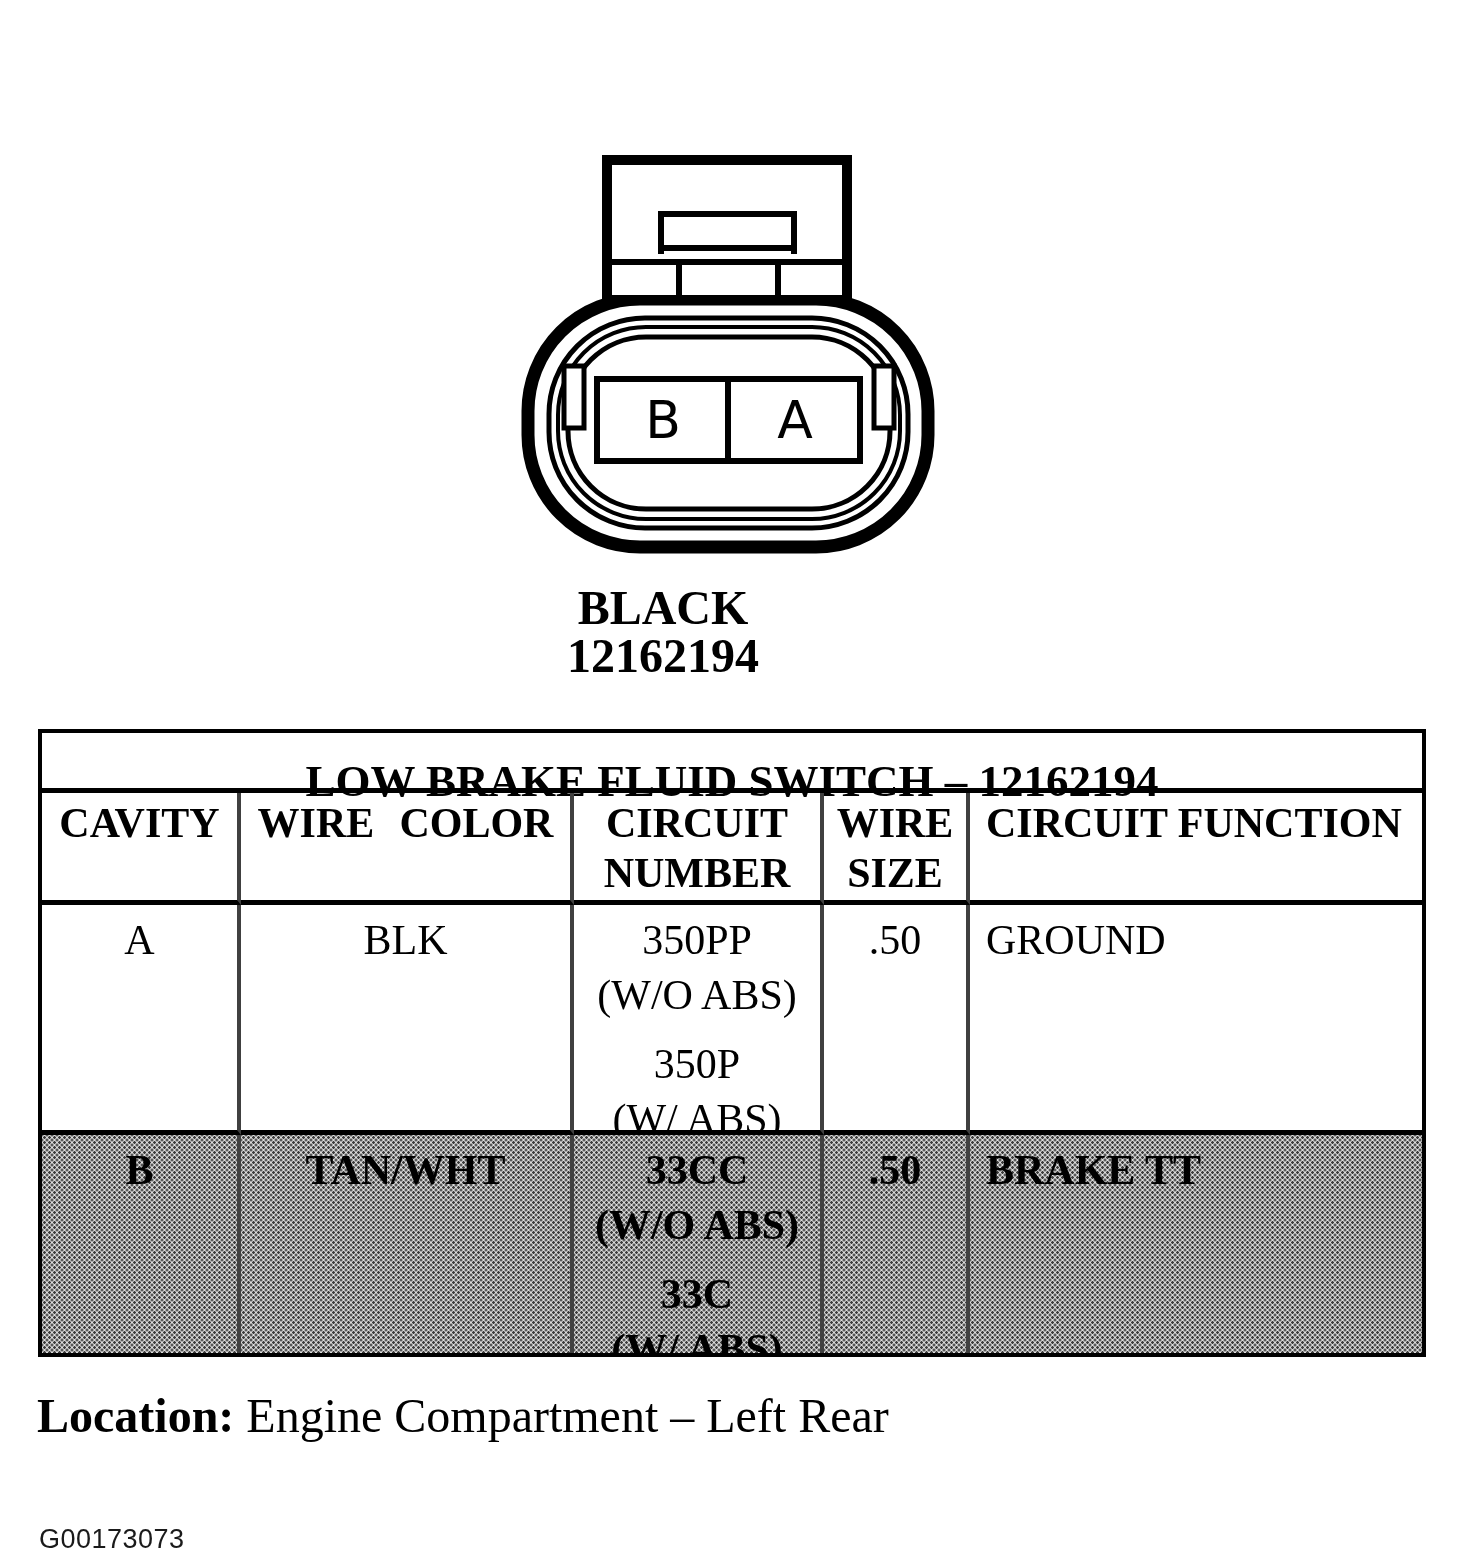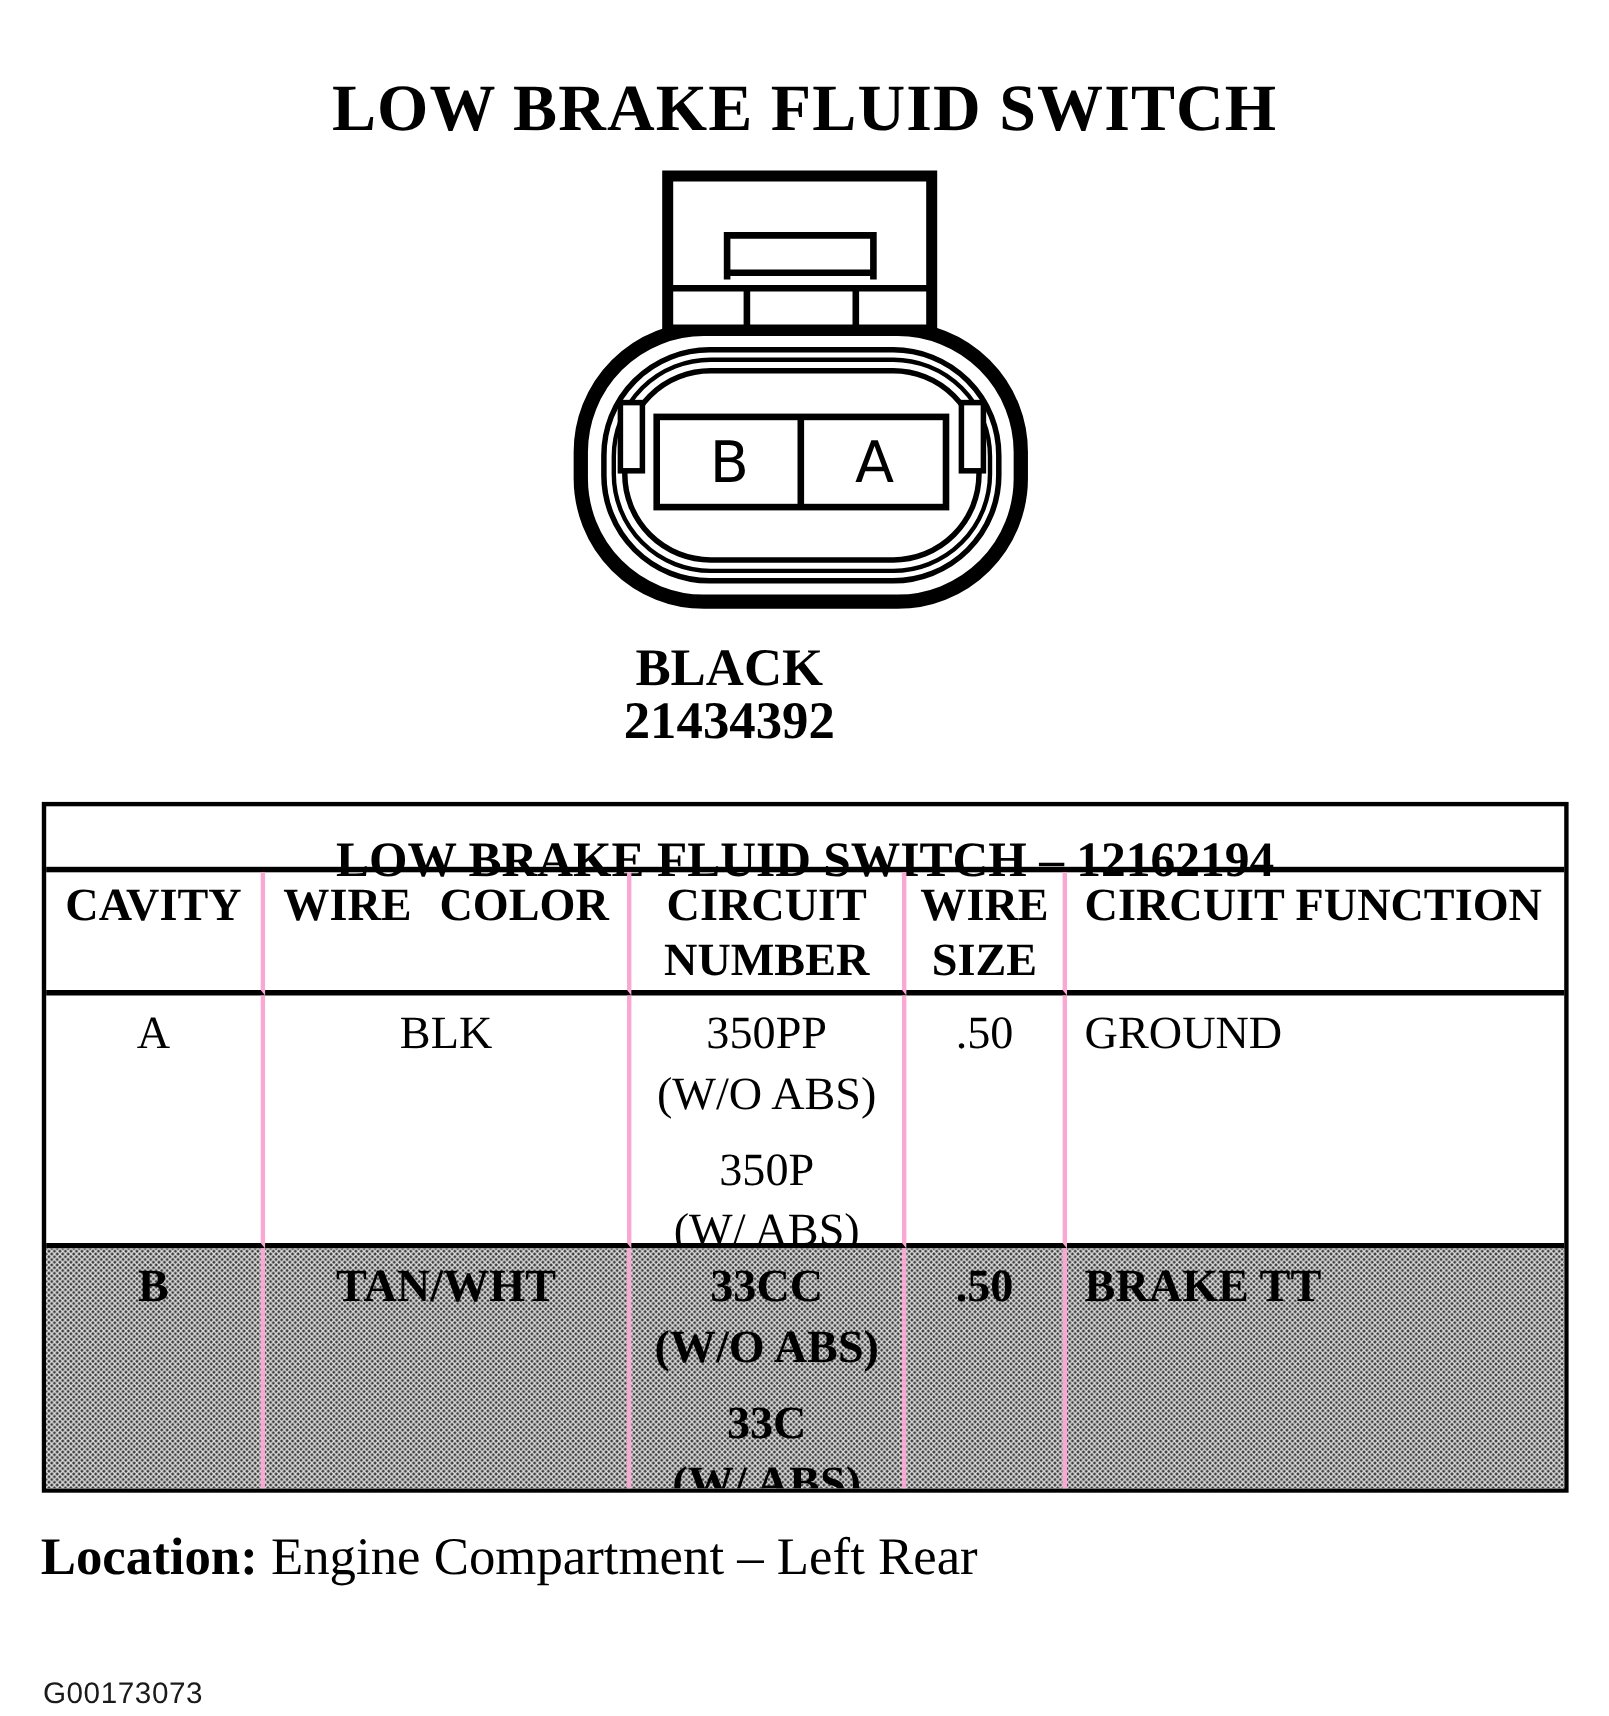--- a/index.html
+++ b/index.html
@@ -39,21 +39,21 @@
     text-align:center;
     font-size:45px;font-weight:bold;
     padding-top:22px;
     box-sizing:border-box;
   }
   .cell{
     box-sizing:border-box;
     padding-top:8px;
     overflow:hidden;
   }
-  .v{border-right:4px solid #f9a8d4;}
+  .v{border-right:4px solid #404040;}
   .hb{border-bottom:5px solid #000;}
   .head{font-size:42px;font-weight:bold;line-height:1.18;text-align:center;padding-top:6px;}
   .data{font-size:42px;line-height:1.3;text-align:center;}
   .left{text-align:left;padding-left:16px;}
   .ws{word-spacing:0.35em;}
   .bold{font-weight:bold;}
   .cnum p{margin:0;}
   .cnum .grp2{margin-top:15px;}
   .shade{
     background-color:#dedede;
@@ -75,21 +75,20 @@
     font-family:"Liberation Sans","DejaVu Sans",sans-serif;
     font-size:27px;color:#1a1a1a;letter-spacing:0.5px;
   }
   svg text{font-family:"DejaVu Sans","Liberation Sans",sans-serif;}
 </style>
 </head>
 <body>
 
 <div class="page">
 
-  <div class="page-title">LOW BRAKE FLUID SWITCH</div>
 
   <svg class="connector-svg" width="430" height="412" viewBox="515 150 430 412">
 
     <rect x="528" y="299" width="400" height="248" rx="112" fill="#fff" stroke="#000" stroke-width="13"></rect>
     <rect x="549" y="318" width="359" height="210" rx="96" fill="none" stroke="#000" stroke-width="5"></rect>
     <rect x="558" y="327" width="342" height="192" rx="88" fill="none" stroke="#000" stroke-width="4"></rect>
     <rect x="568" y="337" width="322" height="172" rx="78" fill="none" stroke="#000" stroke-width="5"></rect>
 
     <rect x="607" y="160" width="240" height="140" fill="#fff" stroke="#000" stroke-width="10"></rect>
     <path d="M661 254 V214 H794 V254 M661 248 H794" fill="none" stroke="#000" stroke-width="6"></path>
@@ -99,21 +98,21 @@
     <rect x="874" y="366" width="20" height="62" fill="#fff" stroke="#000" stroke-width="5"></rect>
 
     <rect x="597" y="379" width="263" height="82" fill="#fff" stroke="#000" stroke-width="6"></rect>
     <line x1="728" y1="379" x2="728" y2="461" stroke="#000" stroke-width="6"></line>
     <text x="663" y="438" font-size="52" text-anchor="middle" fill="#000">B</text>
     <text x="795" y="438" font-size="52" text-anchor="middle" fill="#000">A</text>
   </svg>
 
   <div class="conn-caption">
     <div>BLACK</div>
-    <div>21434392</div>
+    <div>12162194</div>
   </div>
 
   <div class="spec-table">
     <div class="tbl-grid">
       <div class="tbl-title">LOW BRAKE FLUID SWITCH – 12162194</div>
 
       <div class="cell head v hb">CAVITY</div>
       <div class="cell head v hb ws">WIRE COLOR</div>
       <div class="cell head v hb">CIRCUIT NUMBER</div>
       <div class="cell head v hb">WIRE SIZE</div>

